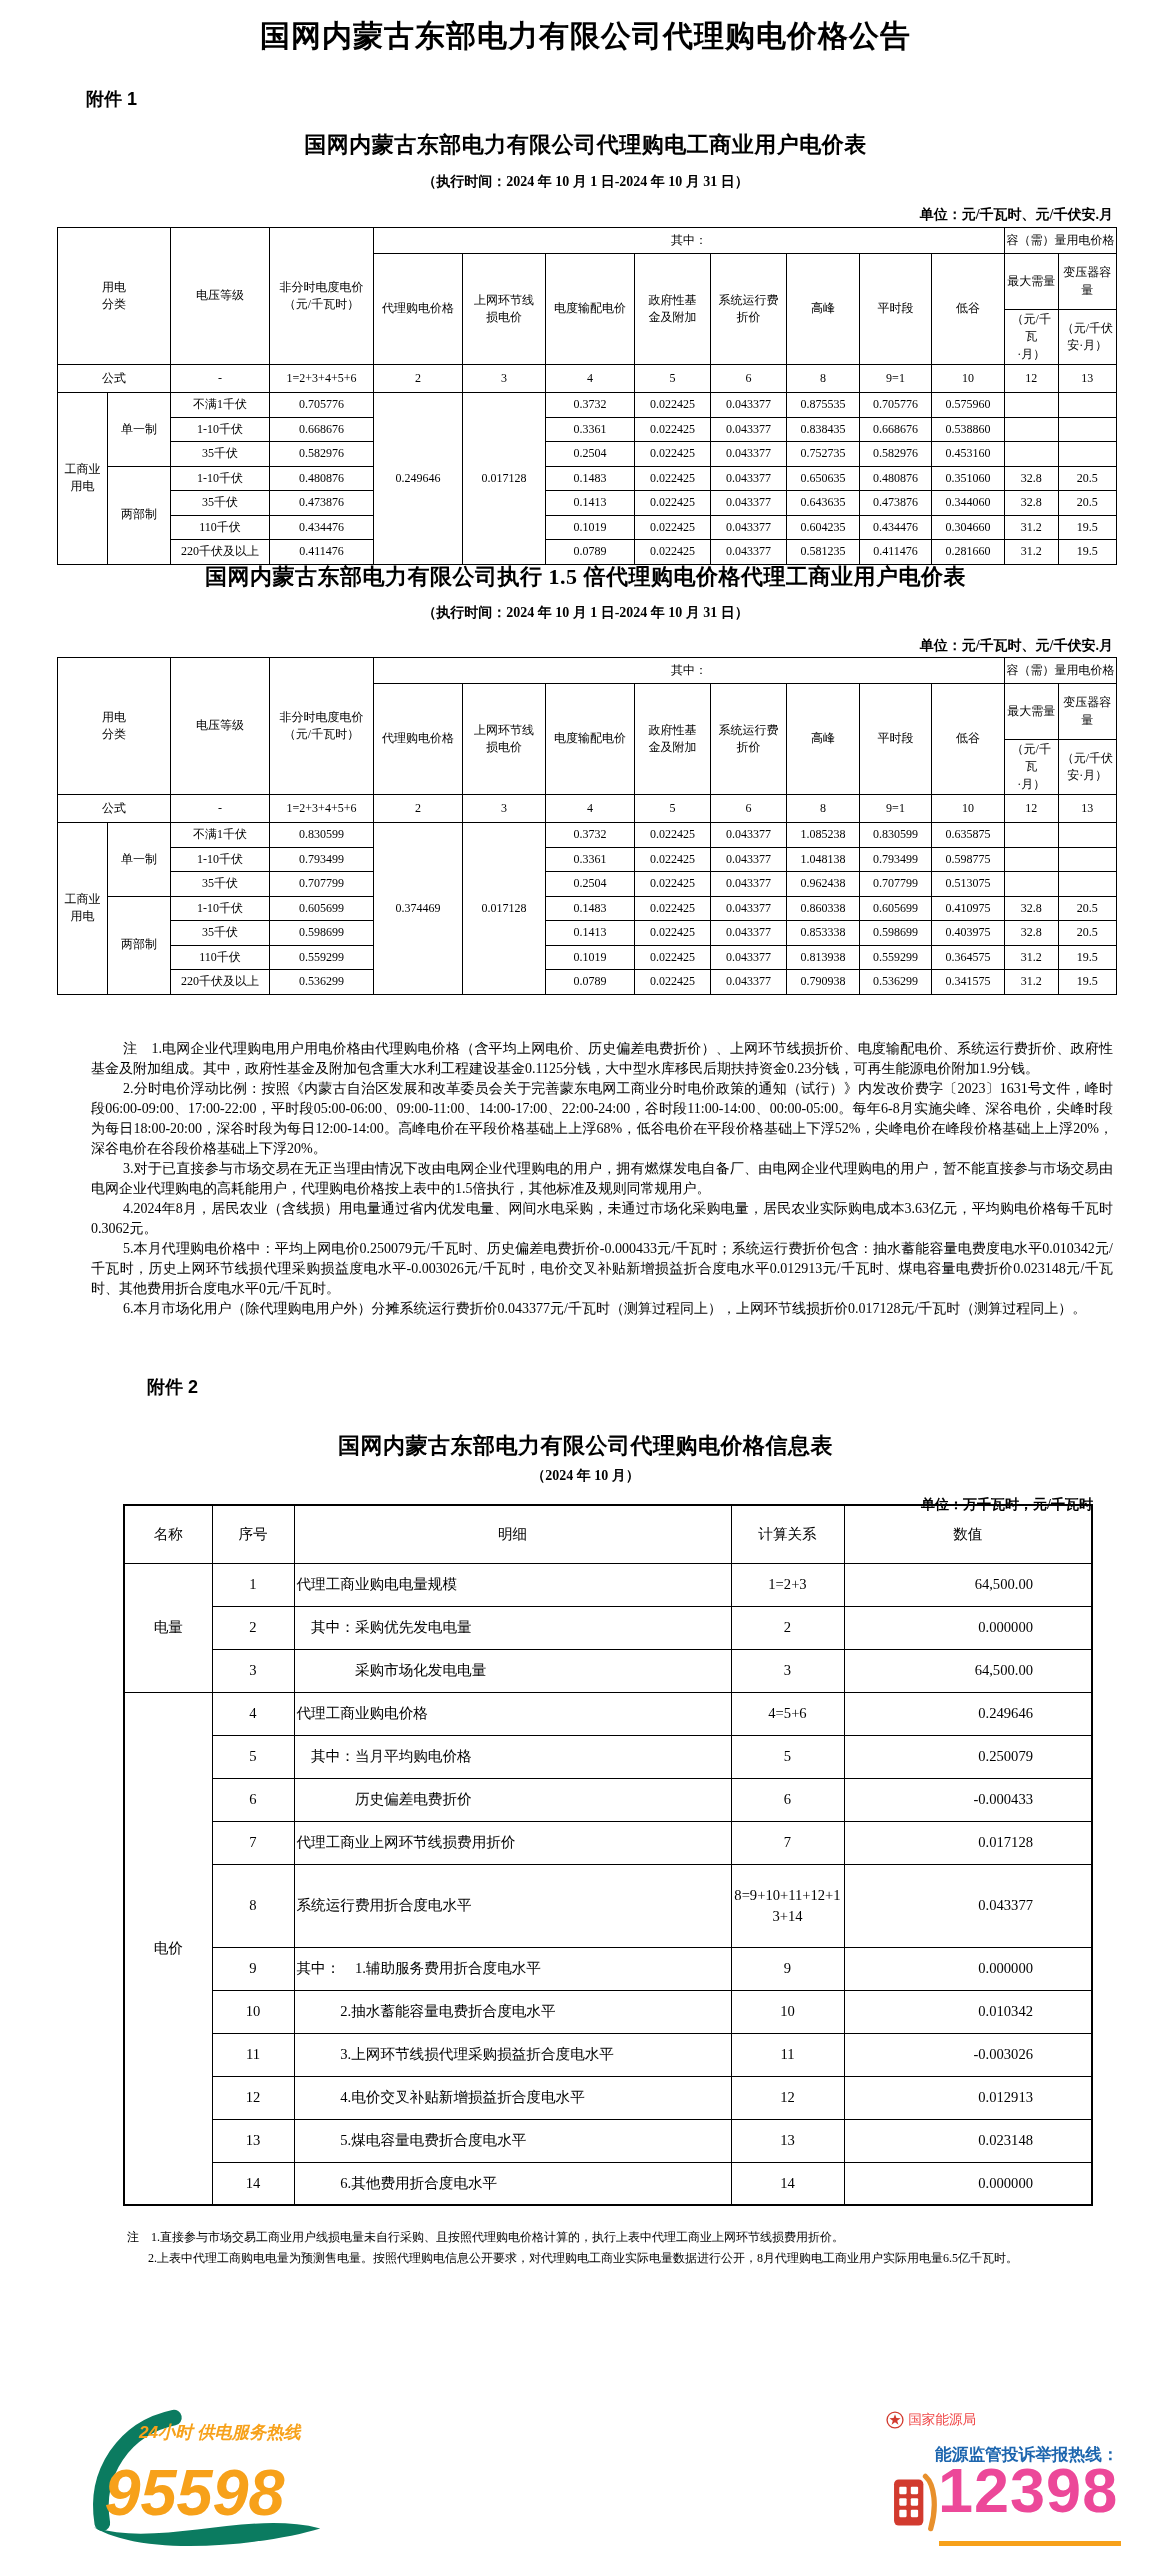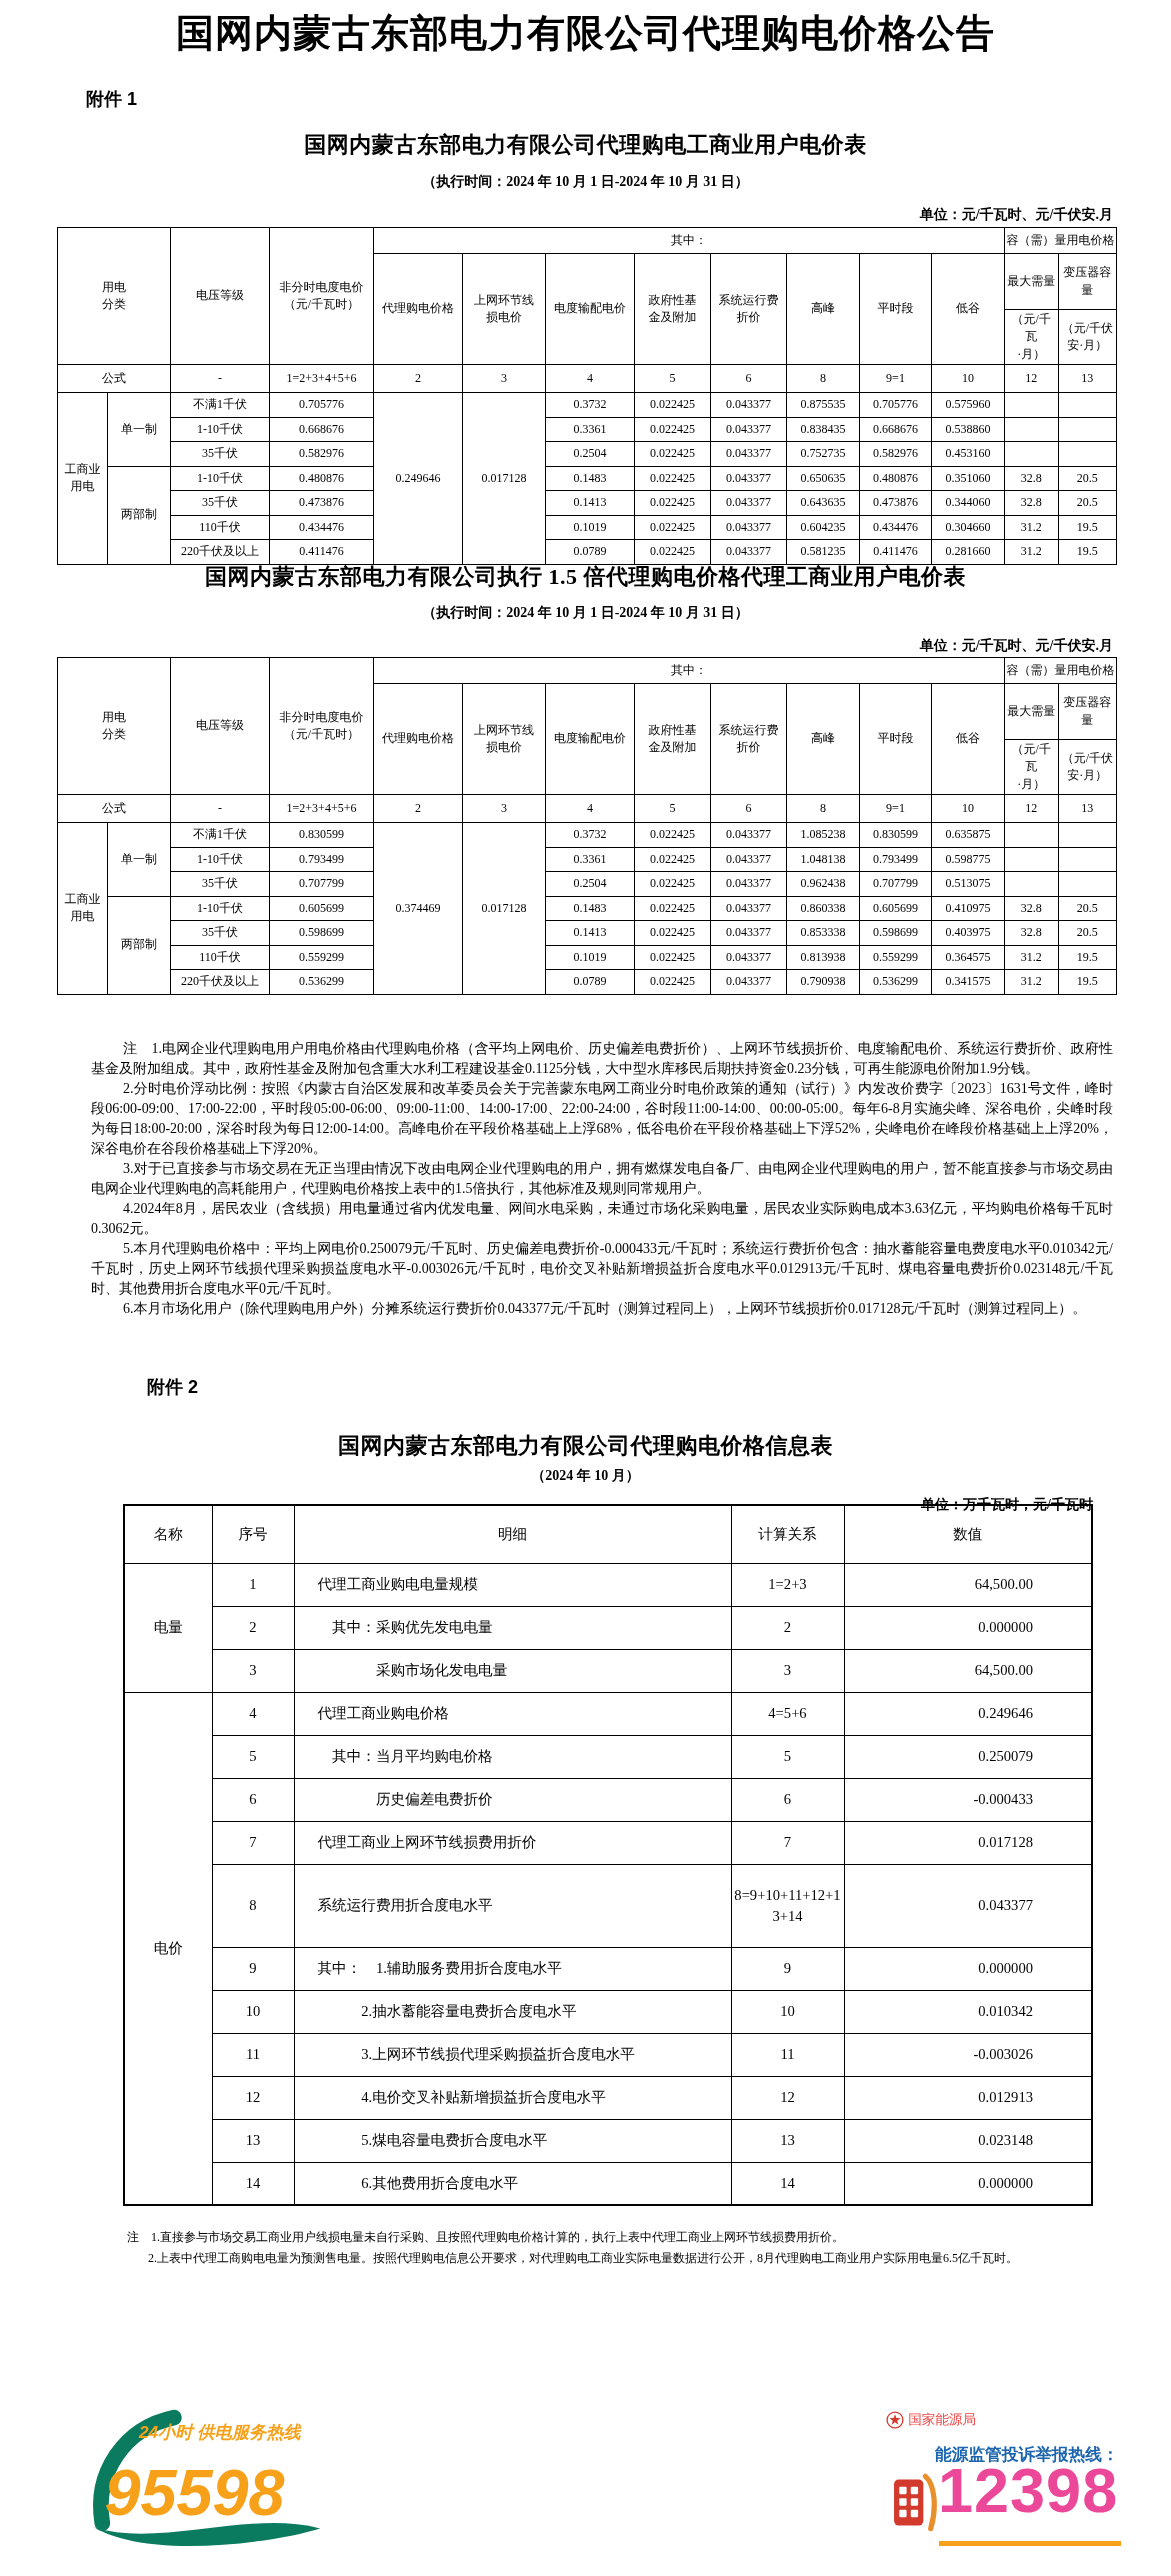--- a/index.html
+++ b/index.html
@@ -2,21 +2,21 @@
 <html style="font-size:8.3px"><head>
 <meta charset="utf-8">
 <style>
   html,body{margin:0;padding:0;}
   body{
     width:1171px;height:2576px;position:relative;background:#ffffff;color:#000;
     font-family:"Liberation Serif","DejaVu Serif",serif;overflow:hidden;
   }
   .abs{position:absolute;}
   .center{left:0;width:100%;text-align:center;}
-  .doc-title{top:8px;font-size:38px;font-weight:bold;letter-spacing:1px;}
+  .doc-title{top:16px;font-size:30px;font-weight:bold;letter-spacing:1px;}
   .att-label{font-size:18px;font-weight:bold;font-family:"Liberation Sans","DejaVu Sans",sans-serif;padding-left:16px;}
   #att1{top:87px;left:70px;}
   #att2{top:1375px;left:131px;}
   .tbl-title{font-size:22px;font-weight:bold;letter-spacing:0.5px;}
   #t1-title{top:130px;} #t2-title{top:562px;}
   #t3-title{top:1431px;}
   .tbl-sub{font-size:14px;font-weight:bold;}
   #t1-sub{top:173px;} #t2-sub{top:604px;} #t3-date{top:1467px;}
   .unit-line{font-size:14px;font-weight:bold;text-align:right;}
   #t1-unit{top:206px;left:0;width:1113px;}
@@ -40,21 +40,21 @@
 
   .info-table{border:2.6px solid #000;}
   .info-table th,.info-table td{
     border:1px solid #000;border-top-width:1.6px;border-bottom-width:1.6px;
     font-weight:normal;text-align:center;vertical-align:middle;
     font-size:14.6px;line-height:1.4;padding:1px 2.1px;
   }
   .info-table thead tr{height:58px;}
   .info-table tbody tr{height:43px;}
   .info-table tbody tr.tall{height:83px;}
-  .info-table .det{text-align:left;padding-left:23px;white-space:pre-wrap;}
+  .info-table .det{text-align:left;padding-left:2px;white-space:pre-wrap;}
   .info-table .val{text-align:right;padding-right:58px;}
   .info-table .calc{word-break:break-all;}
   #table3{left:123px;top:1504px;}
 
   .notes{font-size:14px;line-height:20px;text-align:justify;}
   #notes-main{left:91px;top:1039px;width:1022px;}
   #notes-main p{margin:0;text-indent:32px;}
   #notes-bottom{left:124px;top:2227px;width:988px;font-size:12px;line-height:21px;}
   #notes-bottom p{margin:0;text-indent:24px;}
   #notes-bottom p.first{text-indent:3.1px;}

